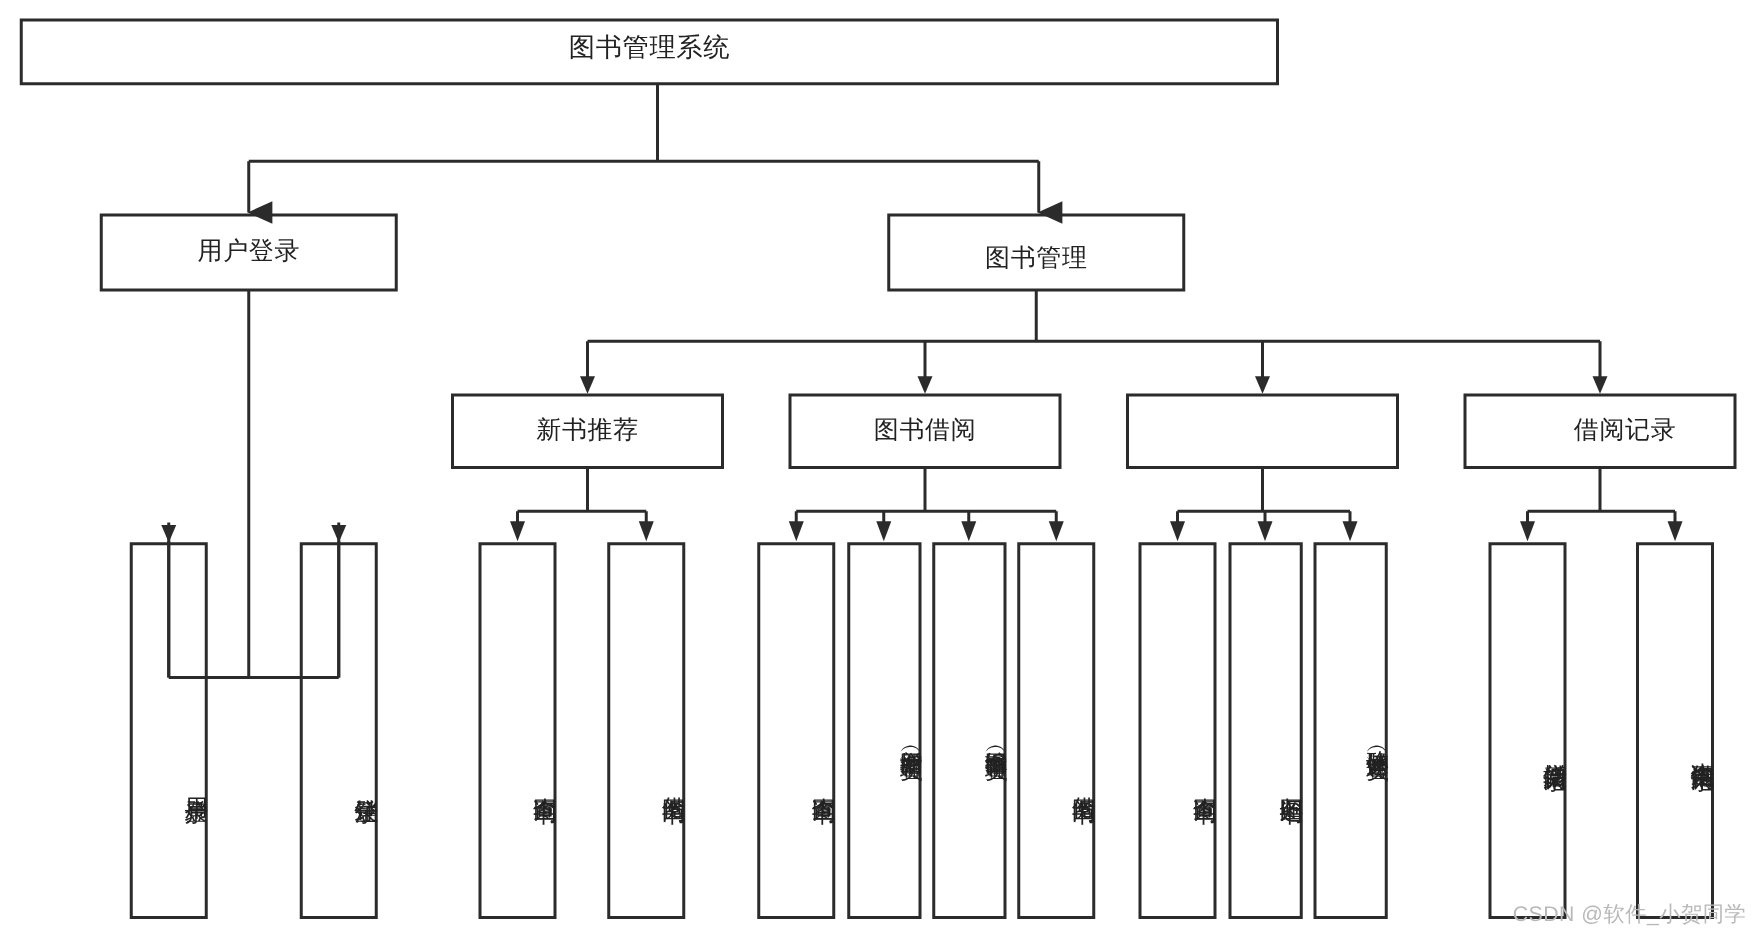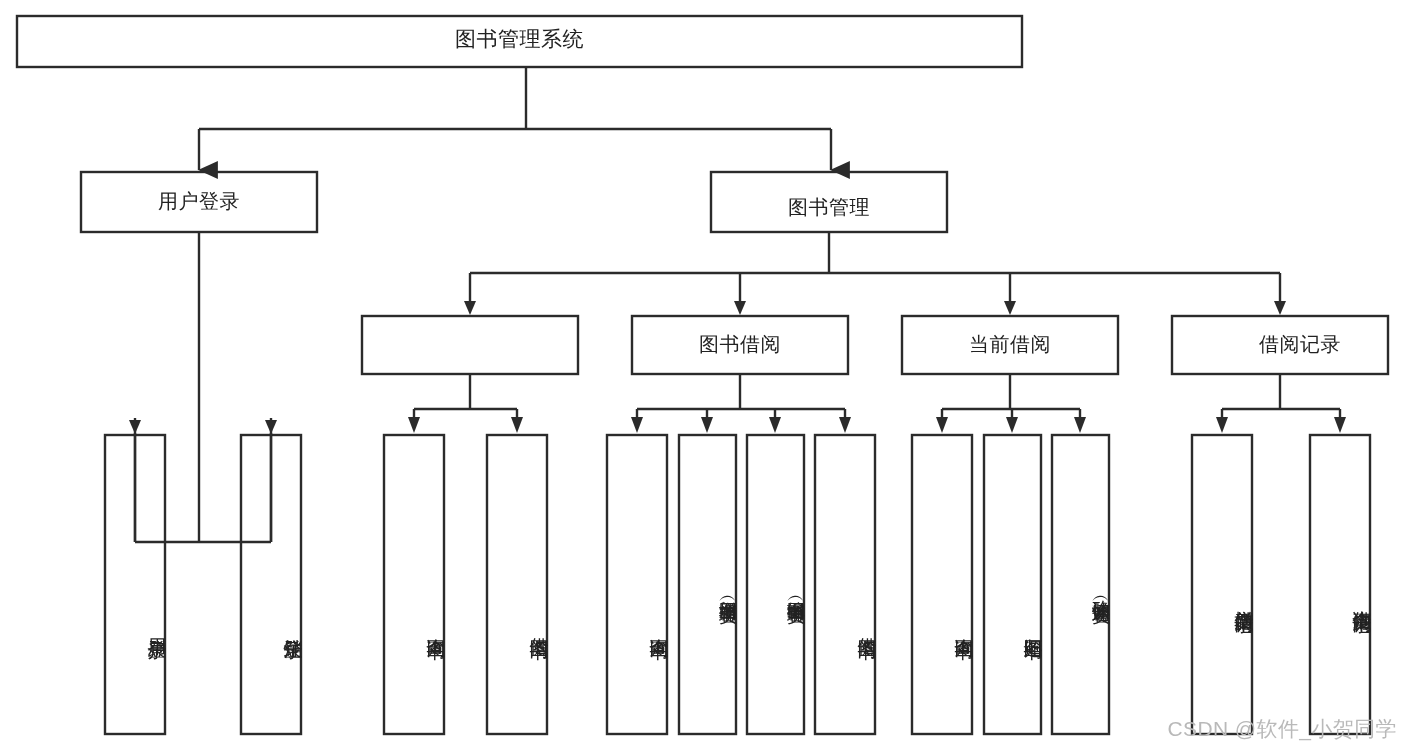--- a/index.html
+++ b/index.html
@@ -67,21 +67,21 @@
   }
   .hit-area {
     position: absolute;
     background: transparent;
   }
   #watermark {
     position: absolute;
     right: 8px;
     bottom: 4px;
     color: #b9b9b9;
-    font-size: 21px;
+    font-size: 17px;
     font-family: "Liberation Sans", "DejaVu Sans", sans-serif;
     white-space: nowrap;
     letter-spacing: 0.4px;
   }
 </style>
 </head>
 <body>
 
 <div id="diagram-root">
 
@@ -174,22 +174,22 @@
     <path class="conn" d="M 1340 409 L 1340 419"></path>
     <path class="arrow-head" d="M 1216 417 L 1228 417 L 1222 433 z"></path>
     <path class="arrow-head" d="M 1334 417 L 1346 417 L 1340 433 z"></path>
   </svg>
 
   <div class="node-label" style="left:17px; top:16px; width:1005px; height:51px; font-size:21px;">图书管理系统</div>
 
   <div class="node-label" style="left:81px; top:172px; width:236px; height:60px;">用户登录</div>
   <div class="node-label" style="left:711px; top:172px; width:236px; height:72px;">图书管理</div>
 
+  <div class="node-label" style="left:362px; top:316px; width:216px; height:58px;">新书推荐</div>
   <div class="node-label" style="left:632px; top:316px; width:216px; height:58px;border-radius:17px;">图书借阅</div>
-  <div class="node-label" style="left:902px; top:316px; width:216px; height:58px;">当前借阅</div>
   <div class="node-label" style="left:1172px; top:316px; width:256px; height:58px;">借阅记录</div>
 
   <div class="node-label vertical" style="left:105px; top:510px; width:60px; height:224px;">用户登录</div>
   <div class="node-label vertical" style="left:241px; top:510px; width:60px; height:224px;">注销登录</div>
   <div class="node-label vertical" style="left:384px; top:510px; width:60px; height:224px;">查询图书</div>
   <div class="node-label vertical" style="left:487px; top:510px; width:60px; height:224px;">借阅图书</div>
   <div class="node-label vertical" style="left:607px; top:510px; width:60px; height:224px;">查询图书</div>
   <div class="node-label vertical" style="left:679px; top:440px; width:57px; height:294px; font-size:18px;">新增图书（管理员）</div>
   <div class="node-label vertical" style="left:747px; top:440px; width:57px; height:294px; font-size:18px;">编辑图书（管理员）</div>
   <div class="node-label vertical" style="left:815px; top:510px; width:60px; height:224px;">借阅图书</div>

